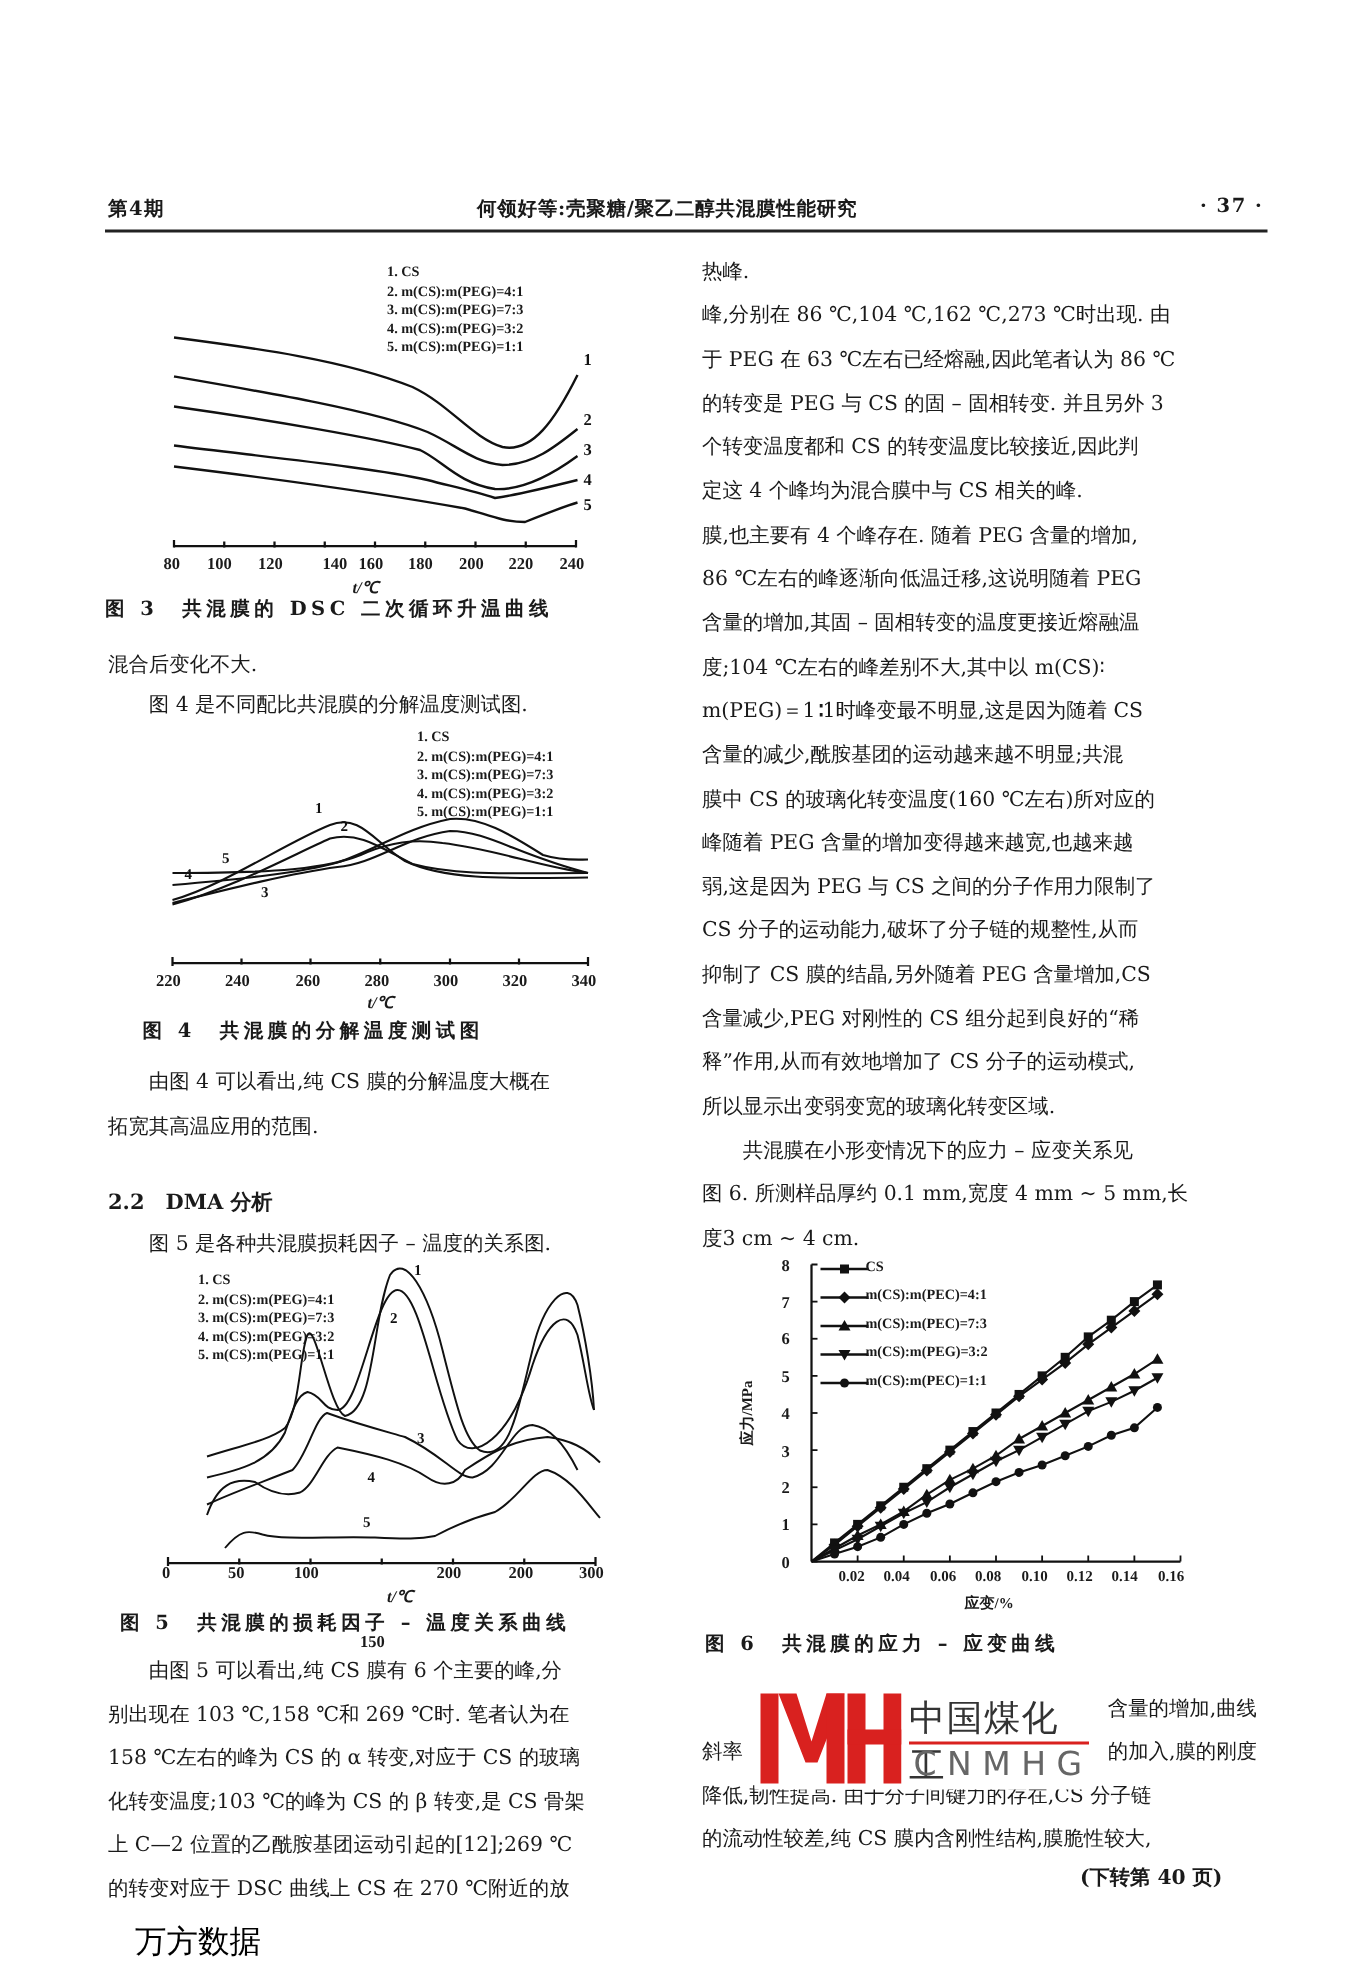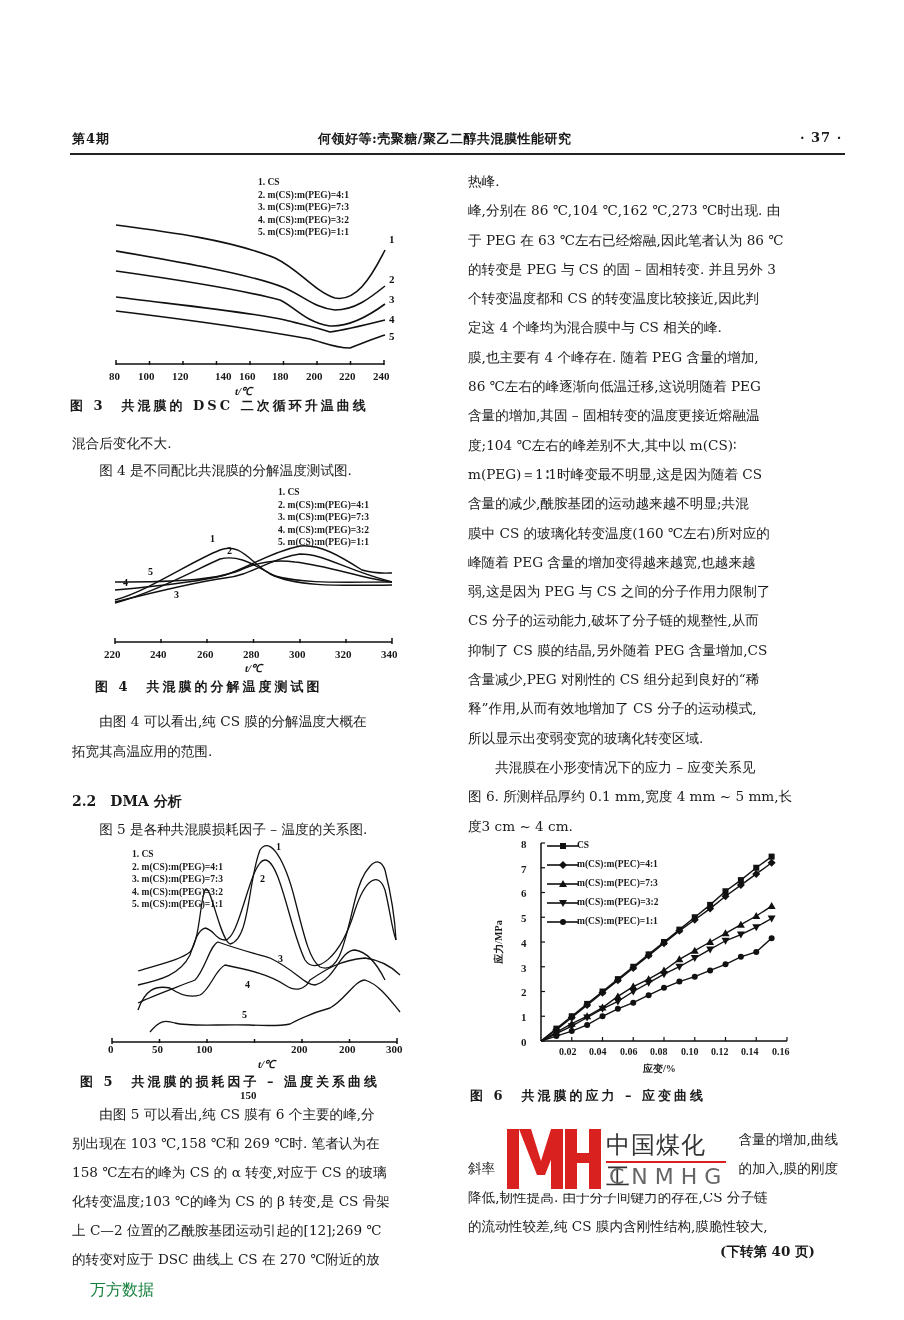--- a/index.html
+++ b/index.html
@@ -184,21 +184,21 @@
 <div class="abs cap" style="left:80px;top:1073px;width:340px;">图 5　共混膜的损耗因子 – 温度关系曲线</div>
 
 <div class="abs para" style="left:72px;top:1100px;width:366px;line-height:29px;">
   <span class="ind">由图 5 可以看出,纯 CS 膜有 6 个主要的峰,分</span>
   <span>别出现在 103 ℃,158 ℃和 269 ℃时. 笔者认为在</span>
   <span>158 ℃左右的峰为 CS 的 α 转变,对应于 CS 的玻璃</span>
   <span>化转变温度;103 ℃的峰为 CS 的 β 转变,是 CS 骨架</span>
   <span>上 C—2 位置的乙酰胺基团运动引起的[12];269 ℃</span>
   <span>的转变对应于 DSC 曲线上 CS 在 270 ℃附近的放</span>
 </div>
-<div class="abs wm-text" style="left:90px;top:1280px;font-size:16px;color:#15803d;">万方数据</div>
+<div class="abs wm-text" style="left:90px;top:1280px;font-size:21px;color:#000000;">万方数据</div>
 
 <div class="abs para" style="left:468px;top:167px;width:370px;line-height:29.3px;">
   <span>热峰.</span>
   <span>峰,分别在 86 ℃,104 ℃,162 ℃,273 ℃时出现. 由</span>
   <span>于 PEG 在 63 ℃左右已经熔融,因此笔者认为 86 ℃</span>
   <span>的转变是 PEG 与 CS 的固 – 固相转变. 并且另外 3</span>
   <span>个转变温度都和 CS 的转变温度比较接近,因此判</span>
   <span>定这 4 个峰均为混合膜中与 CS 相关的峰.</span>
   <span>膜,也主要有 4 个峰存在. 随着 PEG 含量的增加,</span>
   <span>86 ℃左右的峰逐渐向低温迁移,这说明随着 PEG</span>

